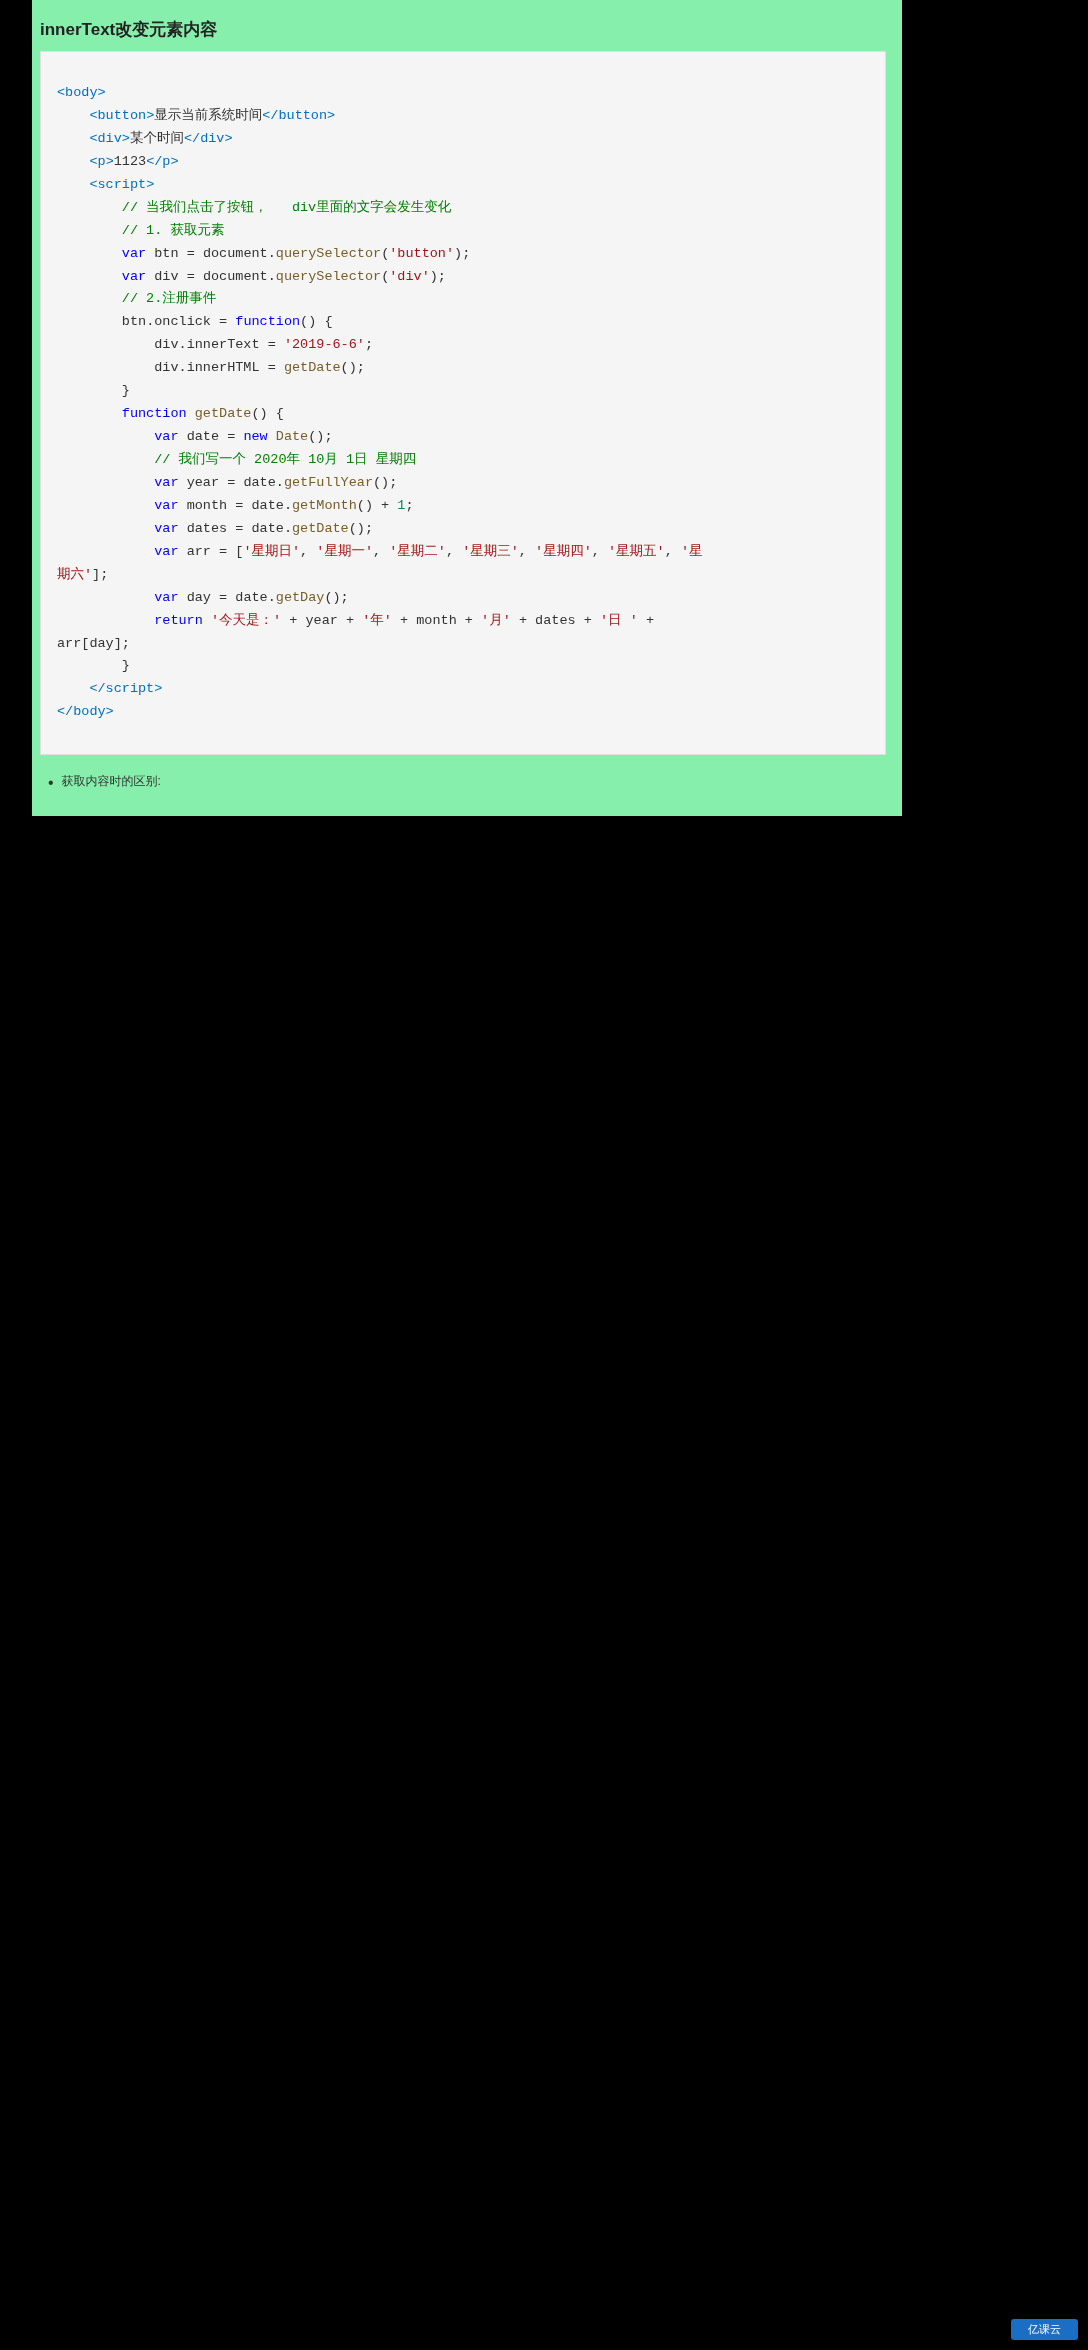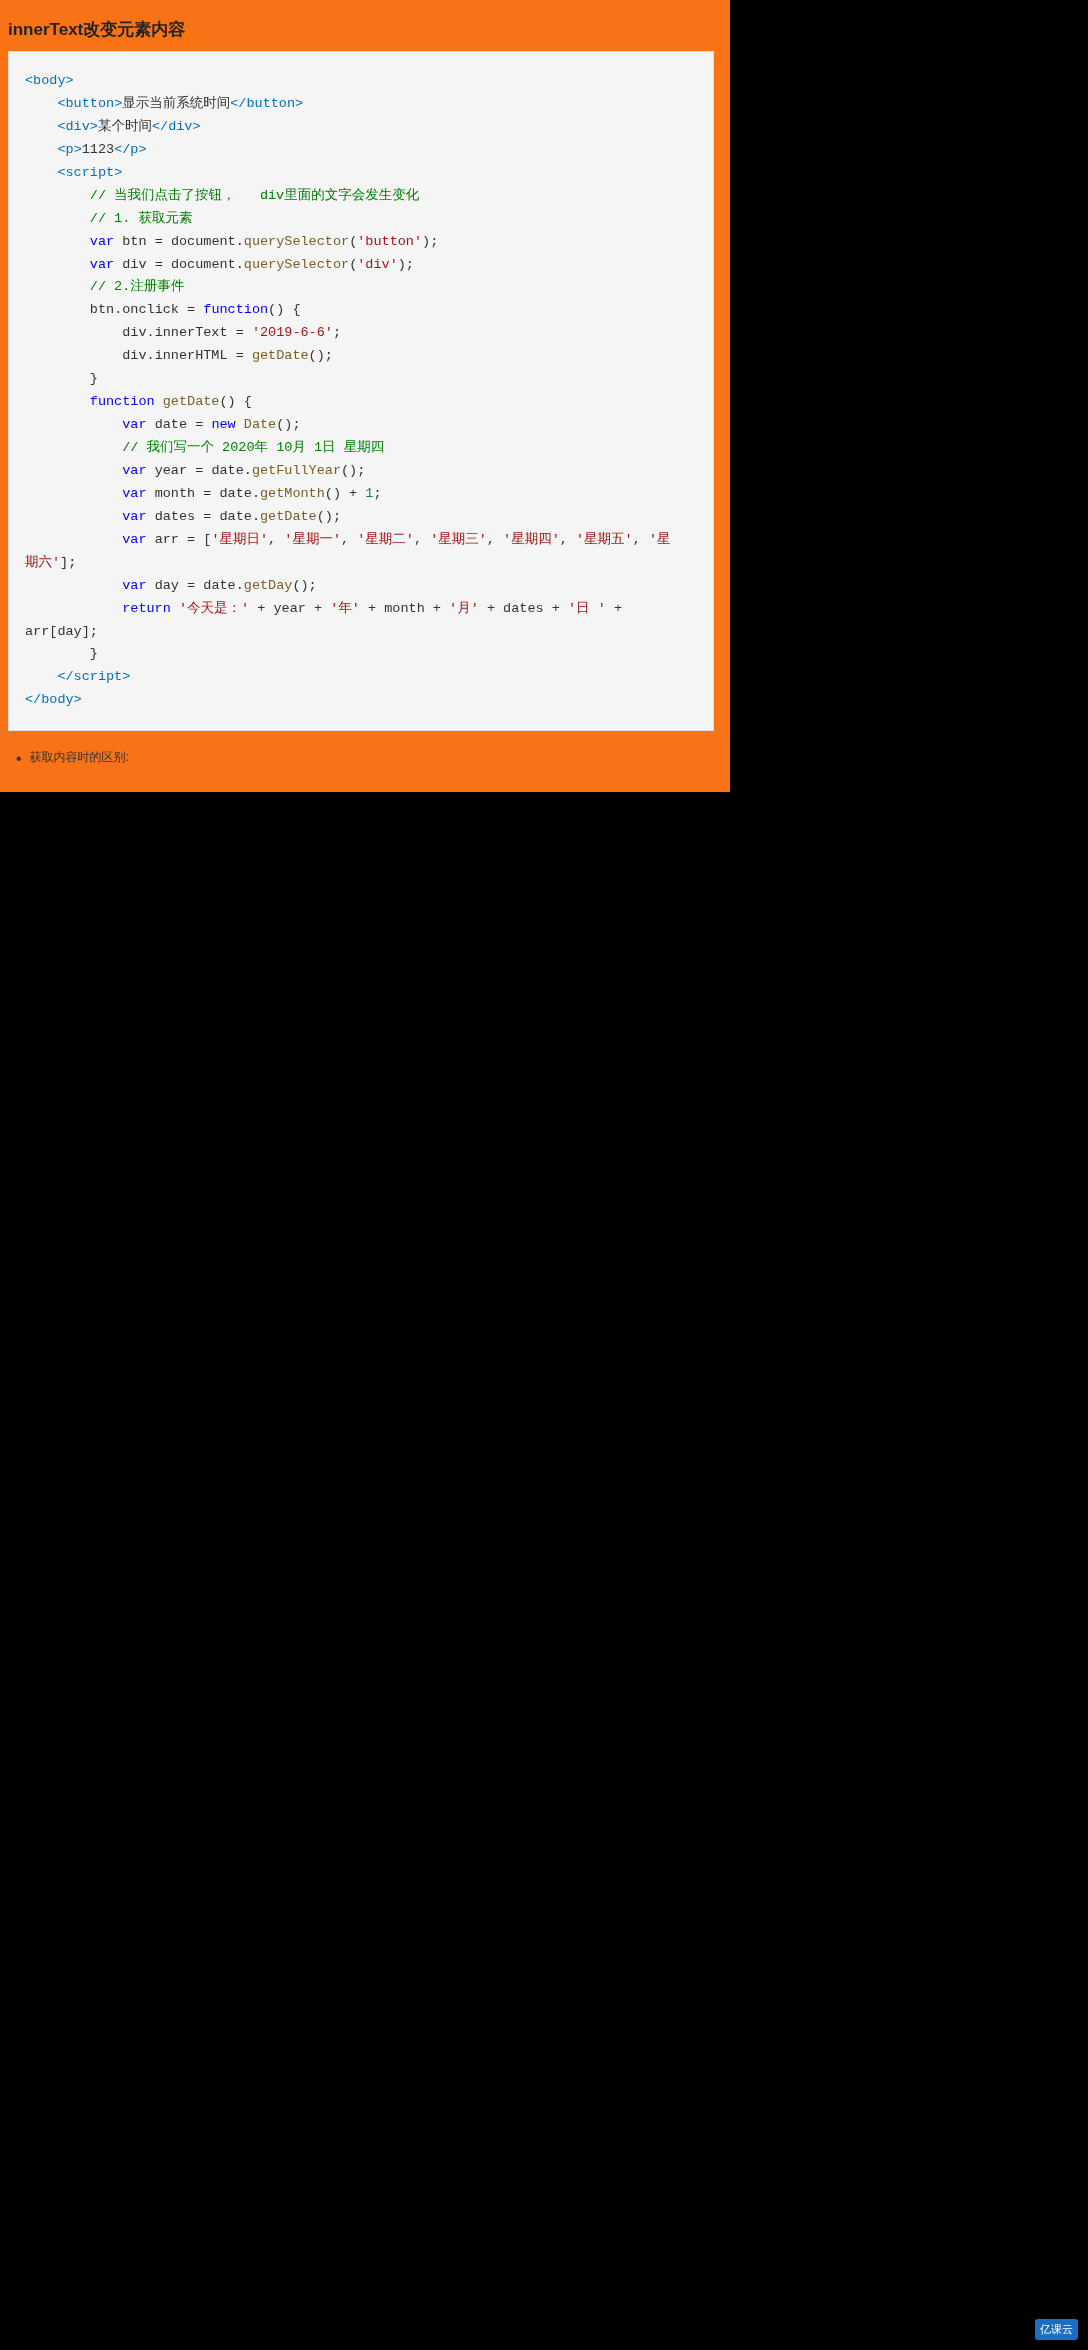--- a/index.html
+++ b/index.html
@@ -4,38 +4,39 @@
   <style>
     * { margin: 0; padding: 0; box-sizing: border-box; }
     body {
       background: #000;
       font-family: 'Microsoft YaHei', Arial, sans-serif;
       font-size: 15px;
       color: #333;
     }
 
     .page-wrapper {
-      background: #f97316;
-      width: 730px;
+      background: #86efac;
+      width: 870px;
       min-height: 780px;
       padding: 18px 16px 18px 8px;
       position: relative;
+      margin-left: 32px;
     }
 
     .section-title {
       font-size: 17px;
       font-weight: bold;
       color: #222;
       margin-bottom: 10px;
     }
 
     .code-block {
       background: #f5f5f5;
       border: 1px solid #e0e0e0;
-      padding: 18px 16px;
+      padding: 30px 16px;
       font-family: Consolas, 'Courier New', monospace;
       font-size: 13.5px;
       line-height: 1.7;
       margin-bottom: 18px;
       overflow-x: auto;
       white-space: pre;
     }
 
     
     .tag { color: #0070c0; }
@@ -76,21 +77,21 @@
       color: #333;
     }
 
     .bottom-logo {
       position: fixed;
       bottom: 10px;
       right: 10px;
       background: #1a6fc4;
       color: #fff;
       font-size: 11px;
-      padding: 3px 5px;
+      padding: 3px 17px;
       border-radius: 3px;
     }
 
     .dark-bg {
       background: #000;
       height: 1560px;
       width: 100%;
     }
   </style>
 </head>

